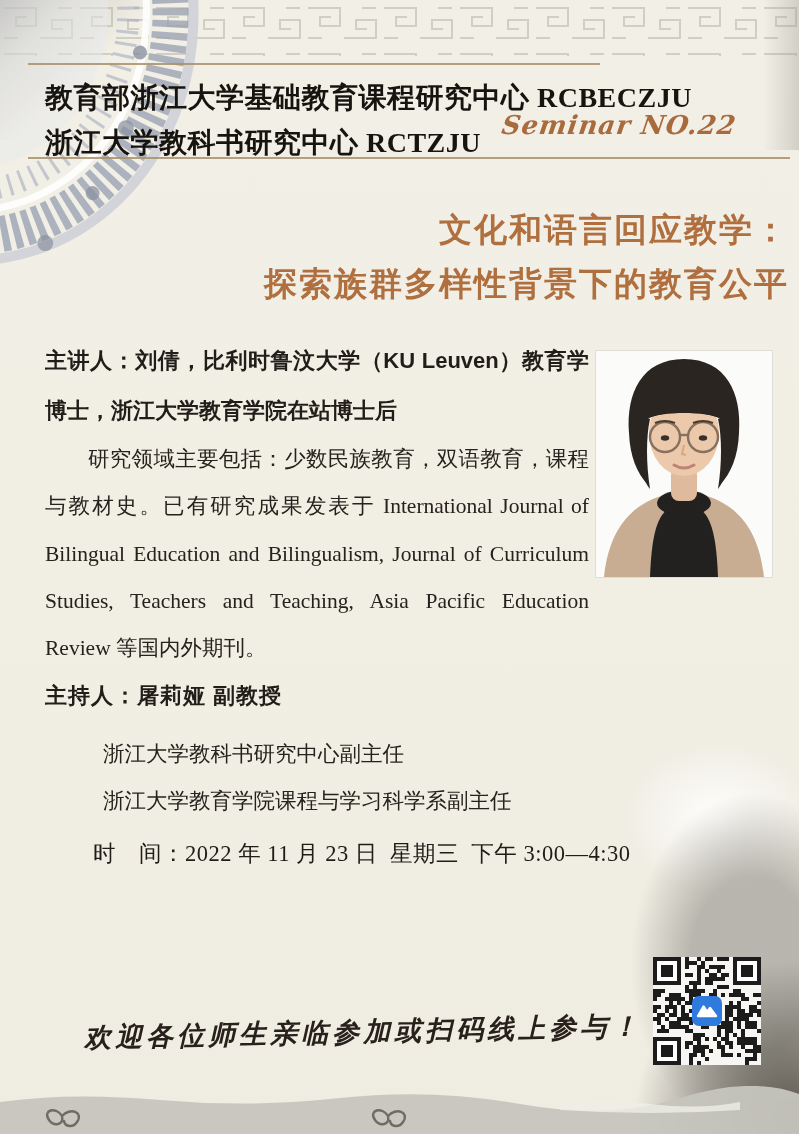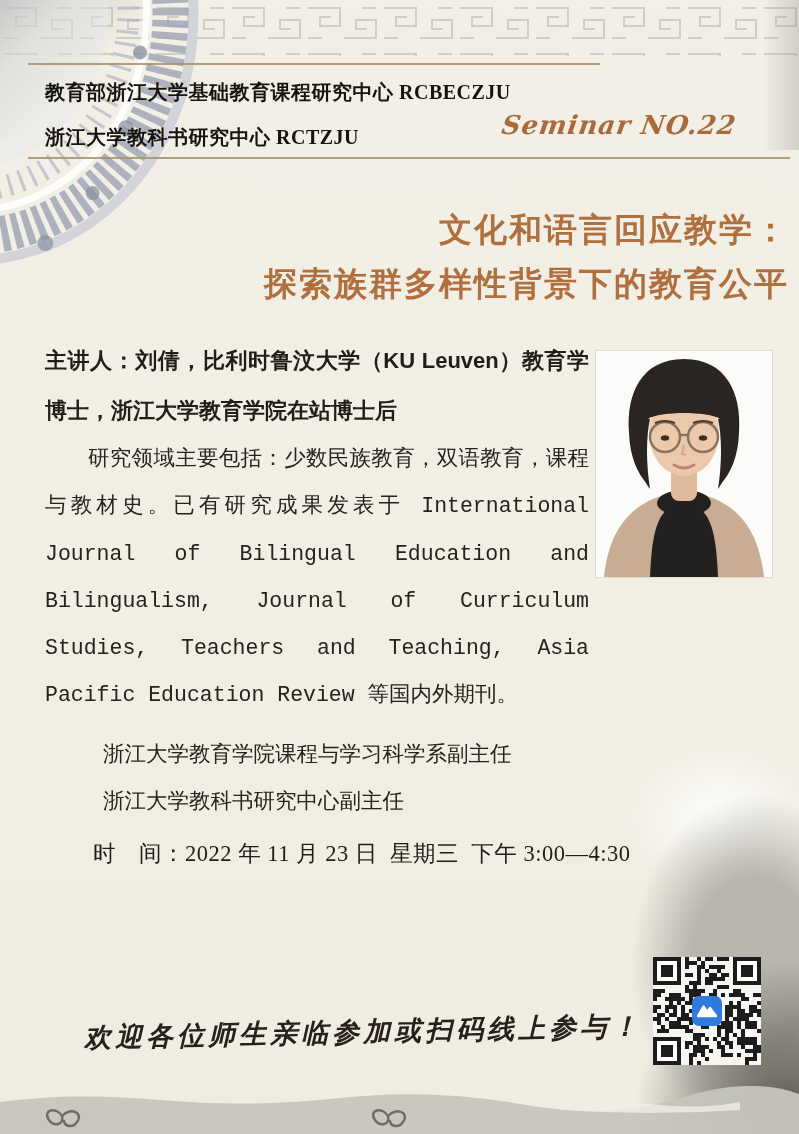--- a/index.html
+++ b/index.html
@@ -21,33 +21,33 @@
     background:radial-gradient(ellipse 75% 62% at 78% 52%,rgba(168,166,158,.78) 40%,rgba(168,166,158,0) 78%);}
   .blob-br{position:absolute;right:0;bottom:0;width:170px;height:180px;
     background:radial-gradient(circle at 96% 92%,rgba(62,58,50,.85),rgba(90,86,78,.45) 40%,rgba(90,86,78,0) 68%);}
   .ink-band{position:absolute;left:0;bottom:0;}
   
   .rule{position:absolute;height:2px;background:#a8906b;opacity:.85;}
   .rule-top{left:28px;top:63px;width:572px;}
   .rule-bot{left:28px;top:157px;width:762px;}
   
   .hdr{position:absolute;left:45px;font-family:"Liberation Serif",serif;font-weight:700;
-    font-size:20px;letter-spacing:.5px;color:#17130f;white-space:pre;}
+    font-size:28px;letter-spacing:.5px;color:#17130f;white-space:pre;}
   .hdr1{top:79px;} .hdr2{top:124px;}
   .seminar{position:absolute;left:502px;top:110px;font-family:"DejaVu Serif",serif;
     font-style:italic;font-weight:700;font-size:26px;letter-spacing:1px;color:#a96a3c;
     transform:skewX(-8deg);}
   .title{position:absolute;left:0;right:10px;top:203px;text-align:right;
     font-family:"Liberation Sans","DejaVu Sans",sans-serif;font-weight:700;
     font-size:33px;line-height:1.64;letter-spacing:2px;color:#b06f3e;white-space:pre-line;}
   .intro{position:absolute;left:45px;top:336px;width:544px;
     font-family:"Liberation Sans","DejaVu Sans",sans-serif;font-weight:700;
     font-size:22px;line-height:2.28;text-align:justify;color:#211d18;}
   .bio{position:absolute;left:45px;top:436px;width:544px;
-    font-size:21.5px;line-height:2.2;text-align:justify;text-indent:2em;color:#26221d;font-family:Liberation Mono, monospace;}
+    font-size:21.5px;line-height:2.2;text-align:justify;text-indent:2em;color:#26221d;}
   .photo{position:absolute;left:596px;top:351px;width:176px;height:226px;
     box-shadow:0 0 0 1px rgba(0,0,0,.07);}
   .host-line{position:absolute;left:45px;top:681px;
     font-family:"Liberation Sans","DejaVu Sans",sans-serif;font-weight:700;
     font-size:22px;color:#211d18;letter-spacing:1px;}
   .host-titles{position:absolute;left:103px;top:731px;font-size:21.5px;line-height:2.2;color:#26221d;}
   .details{position:absolute;left:93px;top:843px;font-size:22.5px;color:#201c17;}
   .details .row{white-space:pre-wrap;line-height:1.0;margin-bottom:20px;letter-spacing:.5px;text-align:center;}
   .welcome{position:absolute;left:84px;top:1014px;width:560px;
     font-family:"Liberation Serif",serif;font-style:italic;font-weight:700;
@@ -133,23 +133,24 @@
       <path d="M84 84 L92 84"></path>
     </g>
     <ellipse cx="69" cy="87" rx="4.2" ry="2.8" fill="#38302a"></ellipse>
     <ellipse cx="107" cy="87" rx="4.2" ry="2.8" fill="#38302a"></ellipse>
     <path d="M59 72 Q69 68 79 72" fill="none" stroke="#4a3c32" stroke-width="2"></path>
     <path d="M97 72 Q107 68 117 72" fill="none" stroke="#4a3c32" stroke-width="2"></path>
     <path d="M88 94 L86 103 L90 104" fill="none" stroke="#d4a98a" stroke-width="2"></path>
     <path d="M78 114 Q88 120 98 114" fill="none" stroke="#bd8279" stroke-width="3" stroke-linecap="round"></path>
   </svg>
 
+  <div class="host-line">主持人：屠莉娅 副教授</div>
   <div class="host-titles">
+    <div>浙江大学教科书研究中心副主任</div>
     <div>浙江大学教育学院课程与学习科学系副主任</div>
-    <div>浙江大学教科书研究中心副主任</div>
   </div>
 
   <div class="details">
     <div class="row"><span>时　间：</span><span>2022 年 11 月 23 日  星期三  下午 3:00—4:30</span></div>
   </div>
 
   <div class="welcome">欢迎各位师生亲临参加或扫码线上参与！</div>
 
   <svg class="qr" id="qr-svg" viewBox="0 0 108 108">
       <rect width="108" height="108" fill="#f7f6f2"></rect>

